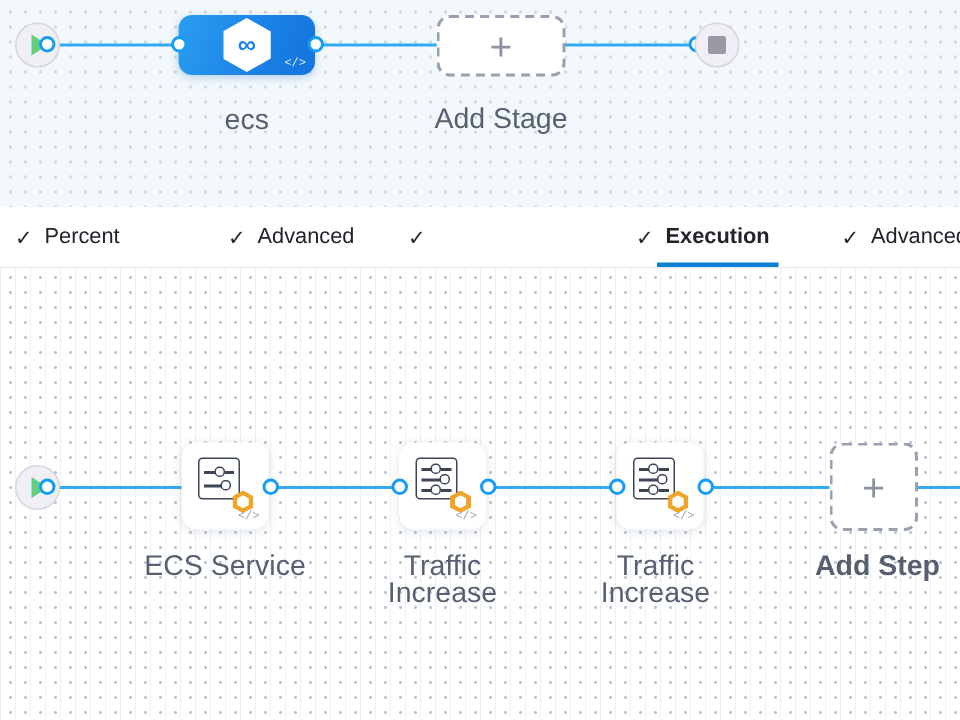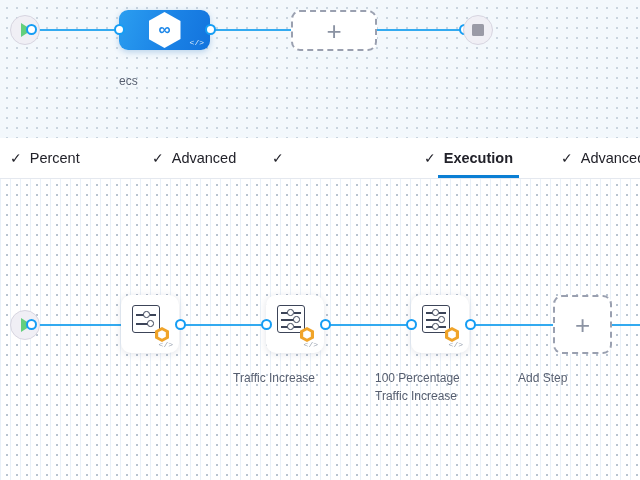--- a/index.html
+++ b/index.html
@@ -97,21 +97,21 @@
   .code-badge.dark{color:#9aa3b0;right:6px;bottom:4px;}
 
   
   .add-node{
     position:absolute;background:#ffffff;
     border:2px dashed #9aa0b0;border-radius:9px;box-sizing:border-box;
     display:flex;align-items:center;justify-content:center;
     color:#8b93a3;font-size:26px;line-height:26px;font-weight:300;
   }
   .node-caption{
-    position:absolute;color:#575f70;font-size:12px;
+    position:absolute;text-align:center;color:#575f70;font-size:19px;
     line-height:18px;white-space:nowrap;
   }
   .node-caption.wrap{white-space:normal;}
 
   
   .step-node{
     position:absolute;width:58px;height:58px;border-radius:10px;
     background:#ffffff;box-shadow:0 1px 7px rgba(40,60,90,.14);
   }
   .sliders{position:absolute;left:11px;top:10px;width:34px;height:34px;}
@@ -159,20 +159,21 @@
       </div>
       <div class="code-badge">&lt;/&gt;</div>
     </div>
     <div class="dot" style="left:114px;top:24px;"></div>
     <div class="dot" style="left:205px;top:24px;"></div>
     <div class="node-caption" style="left:119px;top:72px;width:91px;">ecs</div>
 
     <div class="add-node" style="left:291px;top:10px;width:86px;height:41px;">
       <span>+</span>
     </div>
+    <div class="node-caption" style="left:281px;top:71px;width:106px;">Add Stage</div>
 
     <div class="dot" style="left:459px;top:24px;"></div>
     <div class="terminal" style="left:463px;top:15px;">
       <div class="stop-sq"></div>
     </div>
   </div>
 
   <div class="tabbar">
     <div class="tab" style="left:10px;">
       <span class="check">✓</span>
@@ -223,20 +224,21 @@
         <div class="knob" style="left:15px;top:15px;"></div>
         <div class="hexbadge">
           <div class="outer"></div>
             <div class="inner"></div>
         </div>
       </div>
       <div class="code-badge dark">&lt;/&gt;</div>
     </div>
     <div class="dot" style="left:175px;top:140px;"></div>
     <div class="node-caption wrap" style="left:95px;top:190px;width:110px;">
+      <div>ECS Service</div>
     </div>
 
     <div class="step-node" style="left:266px;top:116px;">
       <div class="sliders">
         <div class="frame"></div>
         <div class="row" style="left:4px;top:7px;width:7px;"></div>
         <div class="knob" style="left:10px;top:4px;"></div>
         <div class="row" style="left:17px;top:7px;width:7px;"></div>
         <div class="row" style="left:4px;top:14px;width:13px;"></div>
         <div class="knob" style="left:16px;top:11px;"></div>
@@ -270,23 +272,22 @@
         <div class="hexbadge">
           <div class="outer"></div>
             <div class="inner"></div>
         </div>
       </div>
       <div class="code-badge dark">&lt;/&gt;</div>
     </div>
     <div class="dot" style="left:406px;top:140px;"></div>
     <div class="dot" style="left:465px;top:140px;"></div>
     <div class="node-caption wrap" style="left:375px;top:190px;width:124px;">
-      <div>100 Percentage</div>
       <div>Traffic Increase</div>
     </div>
 
     <div class="add-node" style="left:553px;top:116px;width:59px;height:59px;">
       <span>+</span>
     </div>
-    <div class="node-caption" style="left:518px;top:190px;width:100px;">Add Step</div>
+    <div class="node-caption" style="left:535px;top:190px;width:100px;font-weight:bold;">Add Step</div>
   </div>
 
 </div>
 
 </body></html>

